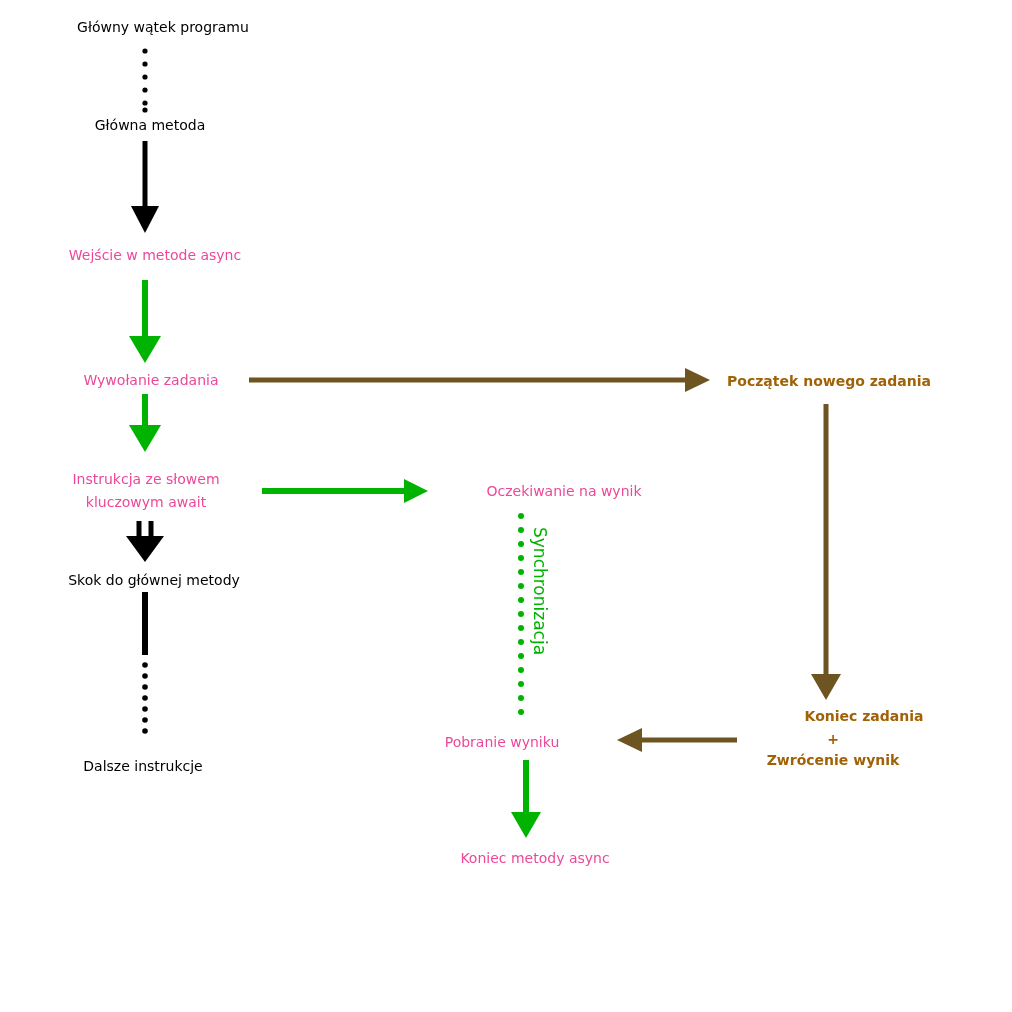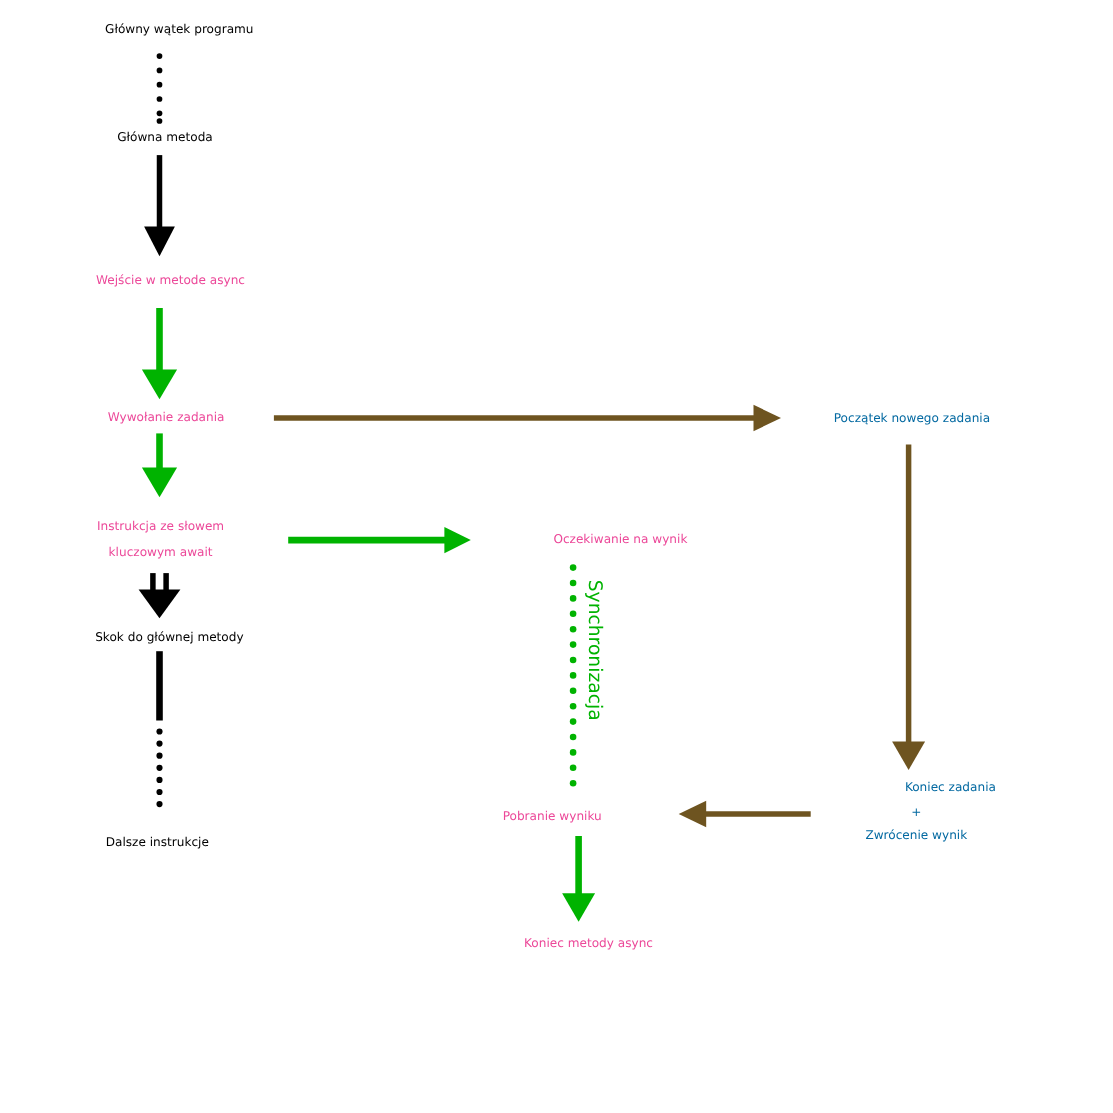--- a/index.html
+++ b/index.html
@@ -15,28 +15,28 @@
   }
   #canvas {
     position: relative;
     width: 1012px;
     height: 1012px;
     background: #ffffff;
   }
   .node {
     position: absolute;
     white-space: nowrap;
-    font-size: 11px;
+    font-size: 14px;
     line-height: 22px;
     text-align: left;
     transform: translate(-50%, -50%);
   }
   .node.black { color: #000000; }
   .node.green { color: #ec4899; }
-  .node.brown { color: #0369a1; }
+  .node.brown { color: #a16207; font-weight: bold; }
 
   .vrot {
     position: absolute;
     font-size: 17px;
     color: #00b300;
     white-space: nowrap;
     transform-origin: 0 0;
     transform: rotate(90deg);
   }
 

